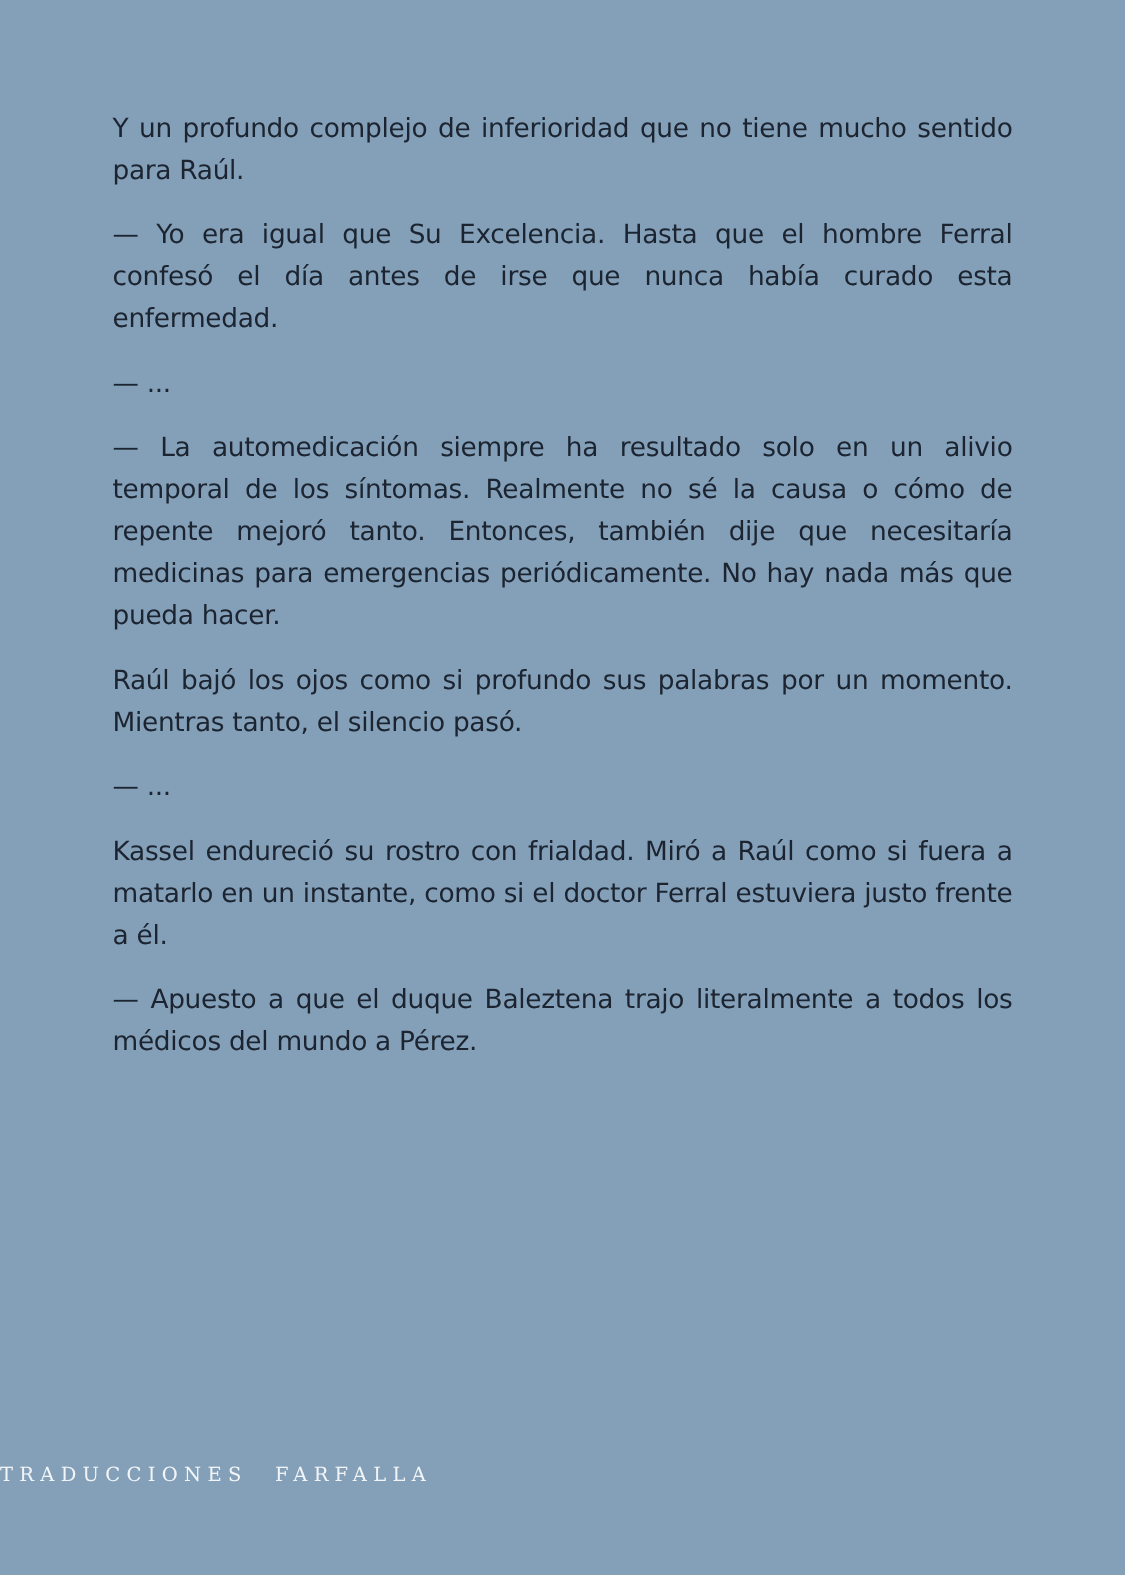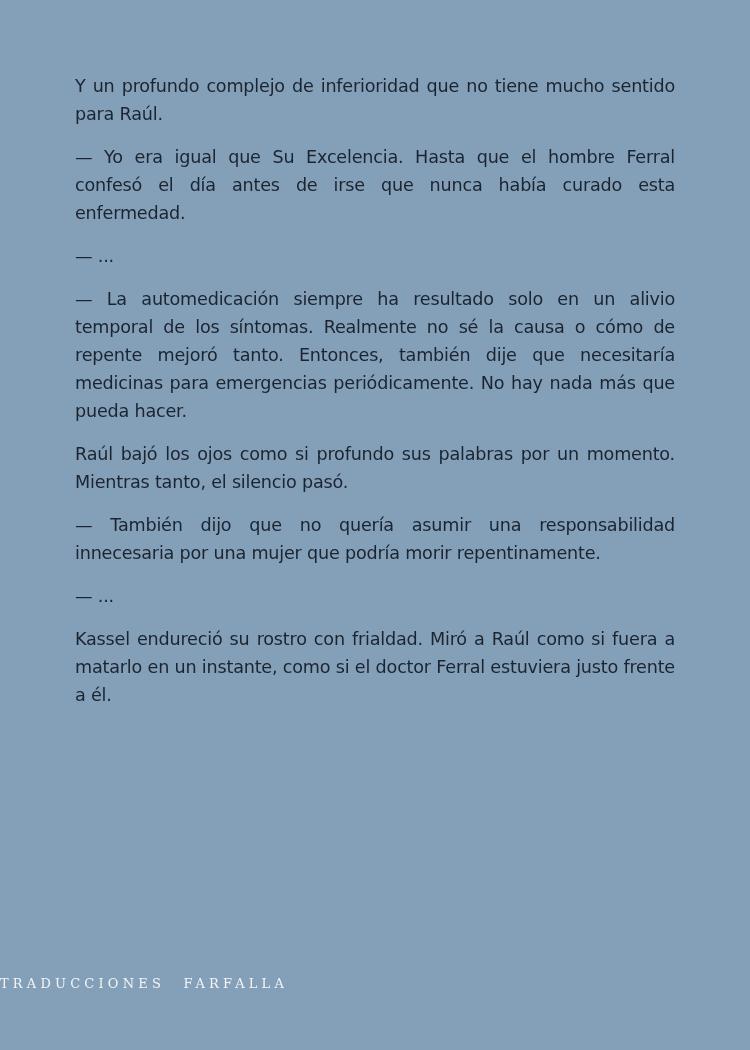--- a/index.html
+++ b/index.html
@@ -43,18 +43,18 @@
 </style>
 </head>
 <body>
 
 <div class="page">
   <p class="para">Y un profundo complejo de inferioridad que no tiene mucho sentido para Raúl.</p>
   <p class="para">— Yo era igual que Su Excelencia. Hasta que el hombre Ferral confesó el día antes de irse que nunca había curado esta enfermedad.</p>
   <p class="para">— ...</p>
   <p class="para">— La automedicación siempre ha resultado solo en un alivio temporal de los síntomas. Realmente no sé la causa o cómo de repente mejoró tanto. Entonces, también dije que necesitaría medicinas para emergencias periódicamente. No hay nada más que pueda hacer.</p>
   <p class="para">Raúl bajó los ojos como si profundo sus palabras por un momento. Mientras tanto, el silencio pasó.</p>
-  <p class="para">— También dijo que no quería asumir una responsabilidad innecesaria por una mujer que podría morir repentinamente.</p>
   <p class="para">— ...</p>
   <p class="para">Kassel endureció su rostro con frialdad. Miró a Raúl como si fuera a matarlo en un instante, como si el doctor Ferral estuviera justo frente a él.</p>
+  <p class="para">— Apuesto a que el duque Baleztena trajo literalmente a todos los médicos del mundo a Pérez.</p>
 </div>
 
 <div class="footer">TRADUCCIONES FARFALLA</div>
 
 </body></html>

